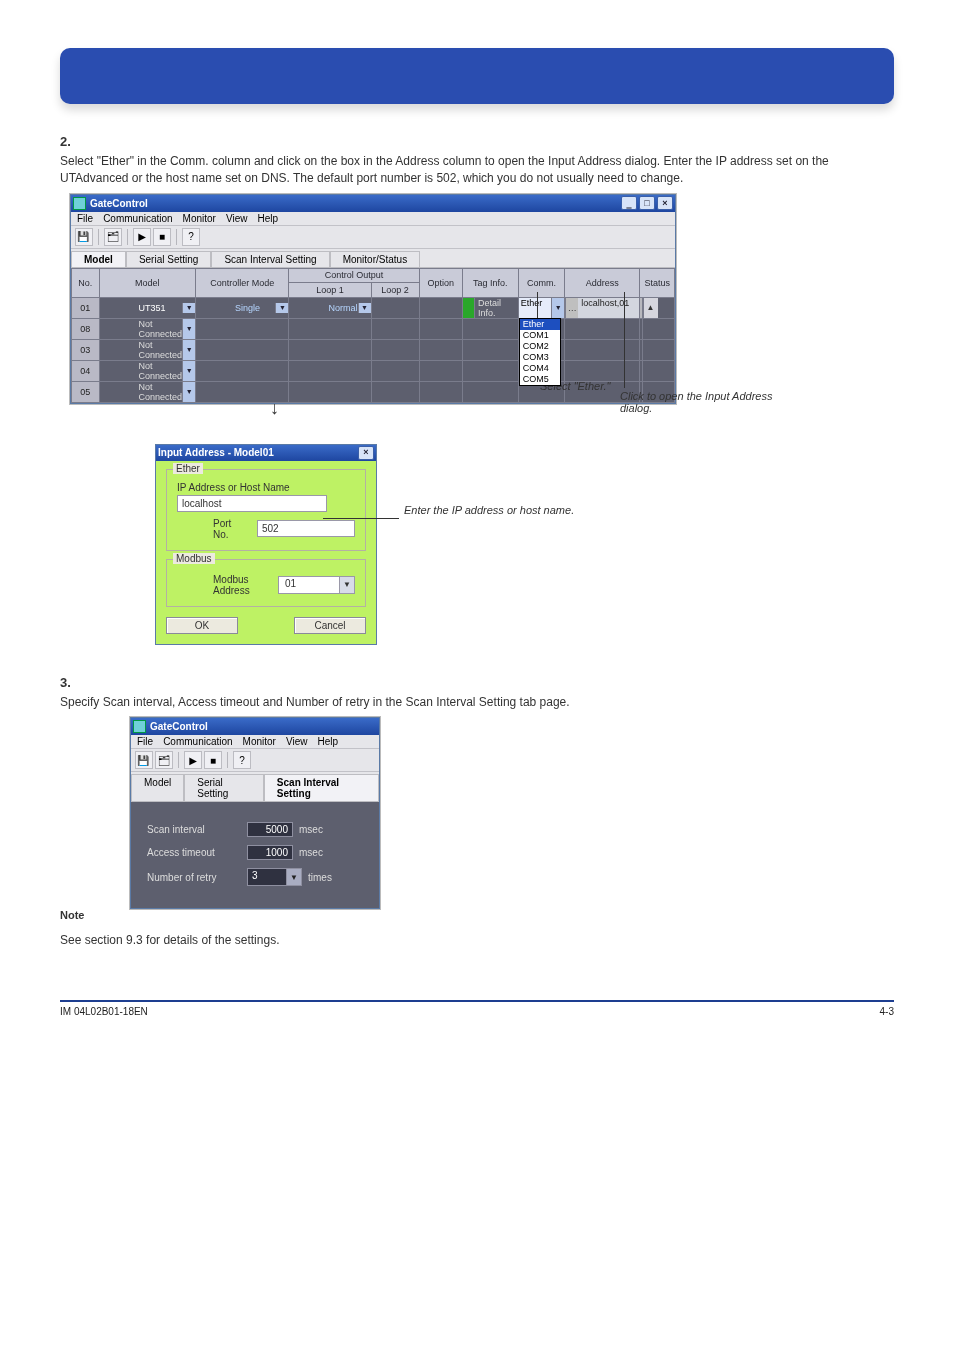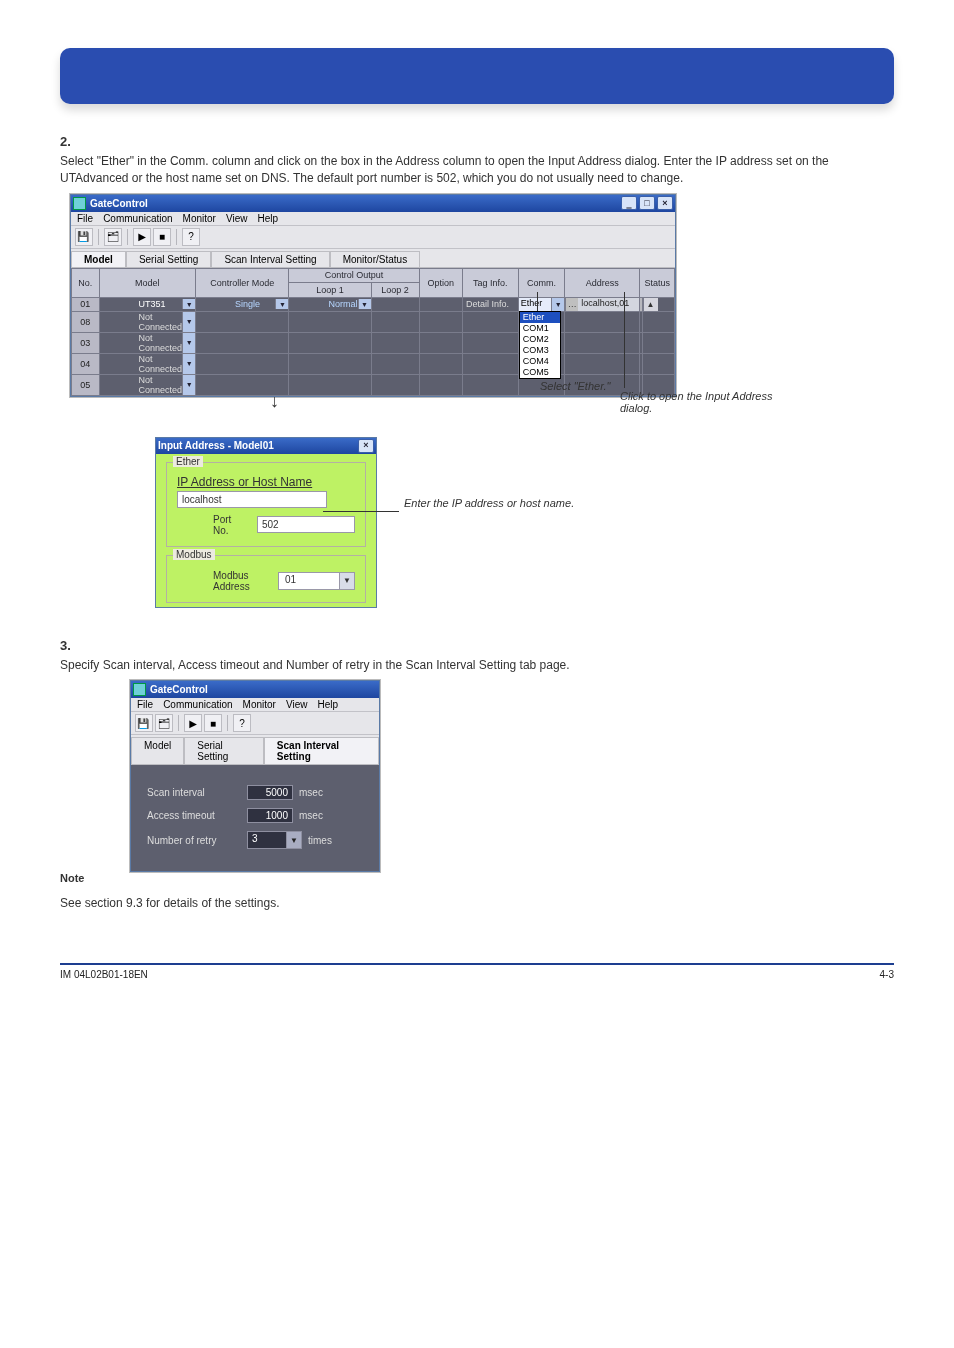--- a/index.html
+++ b/index.html
@@ -138,21 +138,20 @@
   .cell-drop .val { flex: 1; padding-left: 3px; color: #b6d6ff; }
   .drop-arrow {
     width: 12px; align-self: stretch;
     background: #b5c8ea;
     border-left: 1px solid #7a7c8c;
     display: inline-flex; align-items: center; justify-content: center;
     font-size: 7px; color: #223;
   }
   .cell-taginfo {
     display: flex;
-    flex-direction: column;
   }
   .green-sq {
     width: 12px; background: #2aa72a; border-right: 1px solid #7a7c8c;
     display:inline-block; align-self: stretch;
   }
   .drop-list {
     position: absolute;
     top: 100%; left: 0;
     background: #fff;
     border: 1px solid #000;
@@ -214,21 +213,21 @@
     border: 1px solid #b4b1a3;
     margin: 8px 10px 4px 10px;
     padding: 8px 10px 10px 10px;
     position: relative;
   }
   .groupbox .legend {
     position: absolute; top: -7px; left: 6px;
     background: #eceadf; padding: 0 3px;
     font-size: 10px;
   }
-  .dlg-label { font-size: 12px; margin: 4px 0 2px 0; display:block;text-decoration:underline; }
+  .dlg-label { font-size: 10px; margin: 4px 0 2px 0; display:block; }
   .dlg-input {
     border: 1px solid #9a98a8;
     background: #fff;
     padding: 2px 4px;
     font-size: 10px;
     display: inline-block;
     box-sizing: border-box;
   }
   .dlg-row { display: flex; align-items: center; gap: 8px; margin-top: 6px; margin-left: 36px; }
   .dlg-select {
@@ -509,20 +508,24 @@
   </div>
   <div class="groupbox">
     <span class="legend">Modbus</span>
     <div class="dlg-row">
       <span>Modbus Address</span>
       <span class="dlg-select">
         <span class="sval">01</span>
         <span class="sarr">▼</span>
       </span>
     </div>
+  </div>
+  <div class="dlg-btnrow">
+    <span class="dlg-btn">OK</span>
+    <span class="dlg-btn">Cancel</span>
   </div>
 </div>
 <div style="position:absolute; left:263px; top:74px; width:76px; height:1px; background:#333;"></div>
 <span class="callout" style="left:344px; top:60px; width:200px;">Enter the IP address or host name.</span>
 </div>
 
 <p class="section-num" style="margin-top:30px;"><span>3.</span></p>
 <p class="body-text">Specify Scan interval, Access timeout and Number of retry in the Scan Interval Setting tab page.</p>
 
 <div class="win scanwin">

